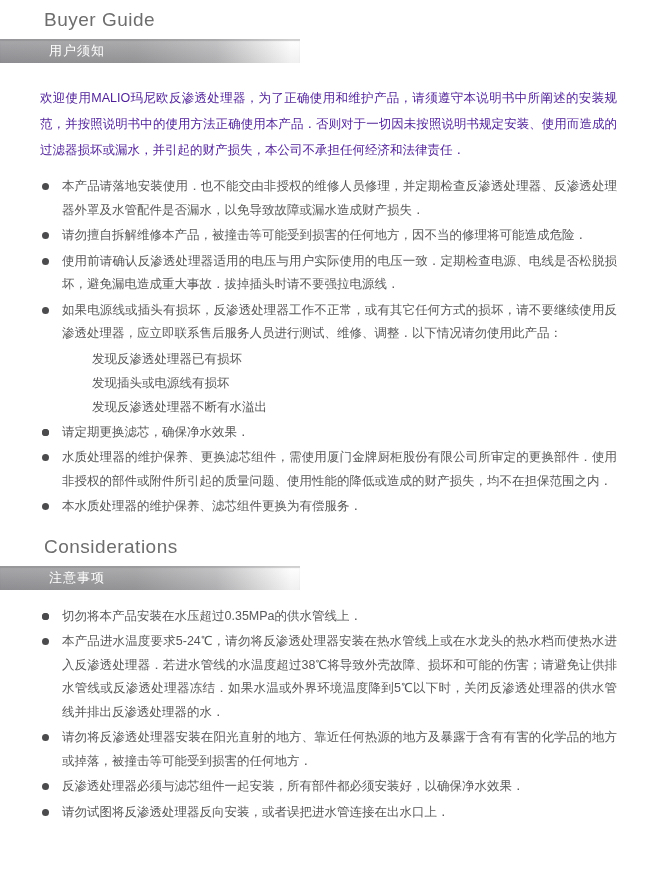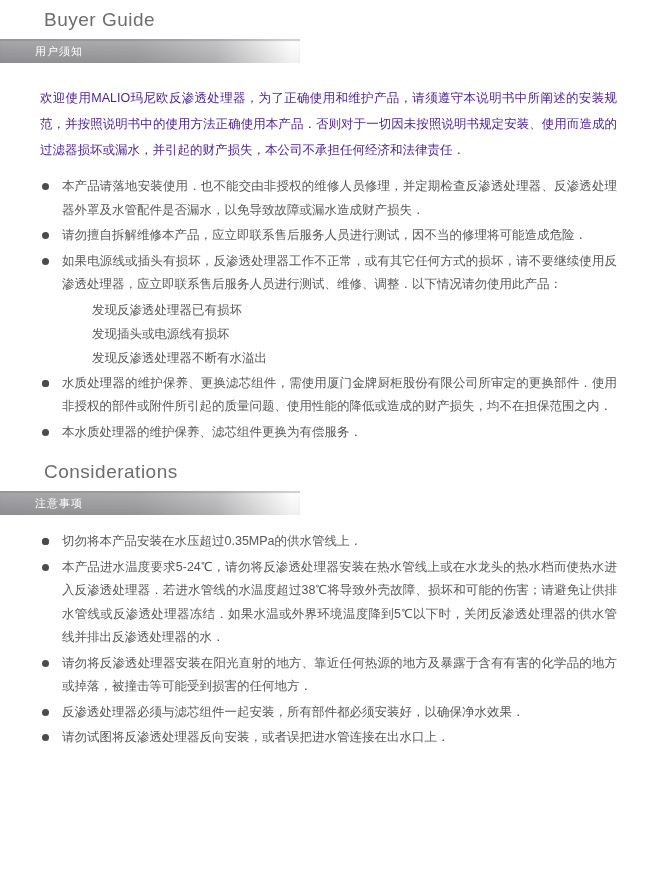--- a/index.html
+++ b/index.html
@@ -26,22 +26,22 @@
     position:relative;
     margin-top:7px;
     width:300px; height:24px;
     background:
       linear-gradient(to bottom, rgba(255,255,255,0.18), rgba(0,0,0,0.06)),
       linear-gradient(to right, #96969a 0%, #9c9c9e 45%, #b9b9bb 72%, #ffffff 97%);
     box-shadow: inset 0 2px 1px rgba(120,120,122,0.35);
   }
   .bar-label {
     display:block;
-    padding-left:35px;
-    font-size:11px;
+    padding-left:49px;
+    font-size:13px;
     line-height:24px;
     color:#ffffff;
     letter-spacing:1px;
   }
   .intro {
     margin:22px 37px 0 40px;
     font-size:12.5px;
     line-height:26px;
     text-align:justify;
     color:#4c1d95;
@@ -87,33 +87,41 @@
 
   <p class="intro">欢迎使用MALIO玛尼欧反渗透处理器，为了正确使用和维护产品，请须遵守本说明书中所阐述的安装规范，并按照说明书中的使用方法正确使用本产品．否则对于一切因未按照说明书规定安装、使用而造成的过滤器损坏或漏水，并引起的财产损失，本公司不承担任何经济和法律责任．</p>
 
   <ul class="blist">
     <li class="item">
       <span class="dot"></span>
       <span class="txt">本产品请落地安装使用．也不能交由非授权的维修人员修理，并定期检查反渗透处理器、反渗透处理器外罩及水管配件是否漏水，以免导致故障或漏水造成财产损失．</span>
     </li>
     <li class="item">
       <span class="dot"></span>
-      <span class="txt">请勿擅自拆解维修本产品，应立即联系售后服务人员进行测试，因不当的修理将可能造成危险．</span>
+      <span class="txt">请勿擅自拆解维修本产品，被撞击等可能受到损害的任何地方，因不当的修理将可能造成危险．</span>
+    </li>
+    <li class="item">
+      <span class="dot"></span>
+      <span class="txt">使用前请确认反渗透处理器适用的电压与用户实际使用的电压一致．定期检查电源、电线是否松脱损坏，避免漏电造成重大事故．拔掉插头时请不要强拉电源线．</span>
     </li>
     <li class="item">
       <span class="dot"></span>
       <span class="txt">如果电源线或插头有损坏，反渗透处理器工作不正常，或有其它任何方式的损坏，请不要继续使用反渗透处理器，应立即联系售后服务人员进行测试、维修、调整．以下情况请勿使用此产品：</span>
       <div class="subs">
         <div class="sub">发现反渗透处理器已有损坏</div>
         <div class="sub">发现插头或电源线有损坏</div>
         <div class="sub">发现反渗透处理器不断有水溢出</div>
       </div>
     </li>
     <li class="item">
       <span class="dot"></span>
+    </li>
+    <li class="item">
+      <span class="dot"></span>
+      <span class="txt">请定期更换滤芯，确保净水效果．</span>
     </li>
     <li class="item">
       <span class="dot"></span>
       <span class="txt">水质处理器的维护保养、更换滤芯组件，需使用厦门金牌厨柜股份有限公司所审定的更换部件．使用非授权的部件或附件所引起的质量问题、使用性能的降低或造成的财产损失，均不在担保范围之内．</span>
     </li>
     <li class="item">
       <span class="dot"></span>
       <span class="txt">本水质处理器的维护保养、滤芯组件更换为有偿服务．</span>
     </li>
   </ul>

